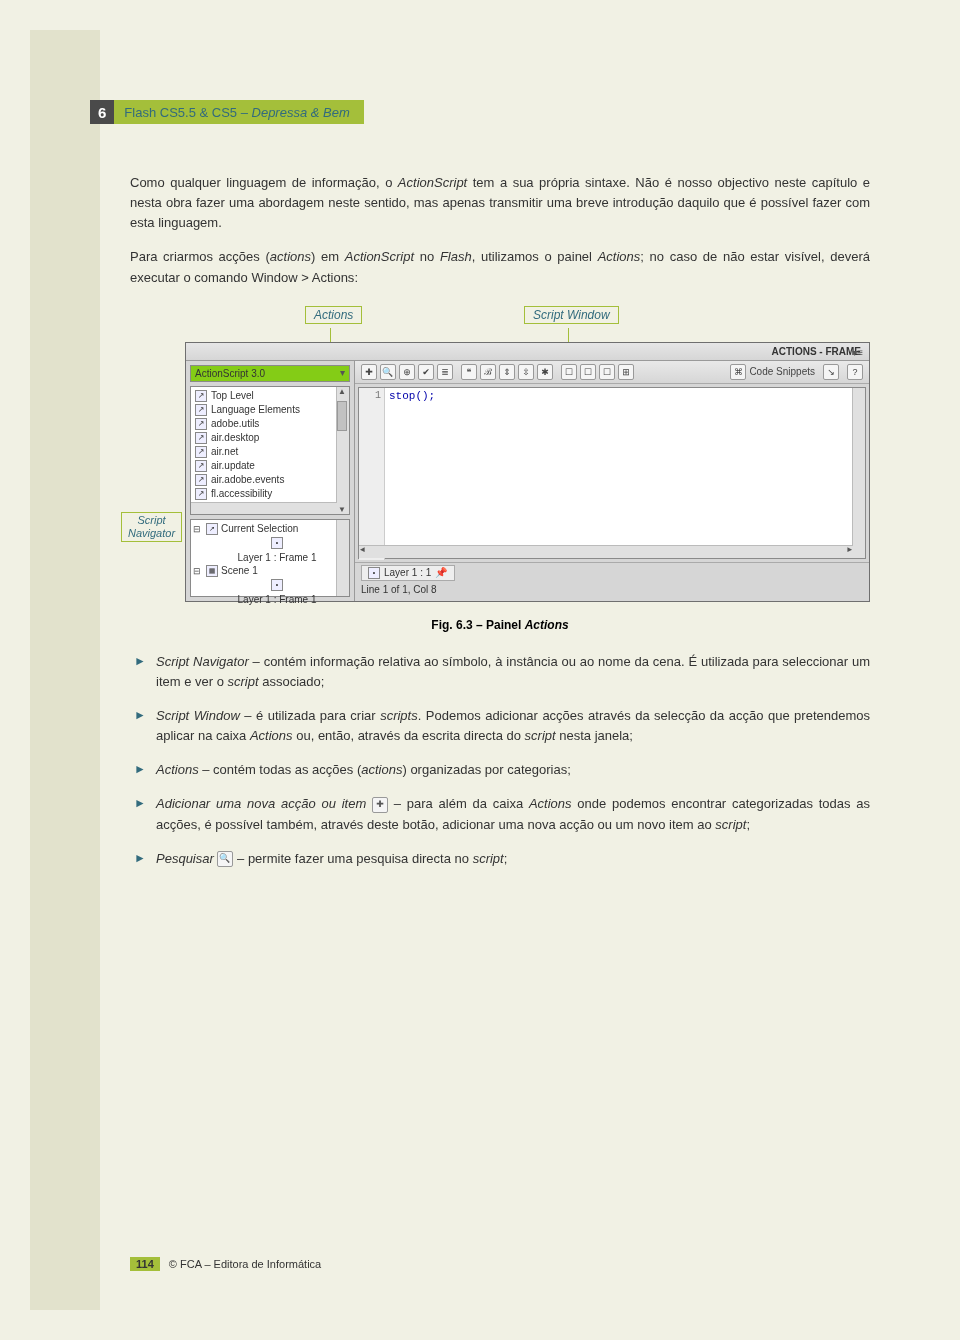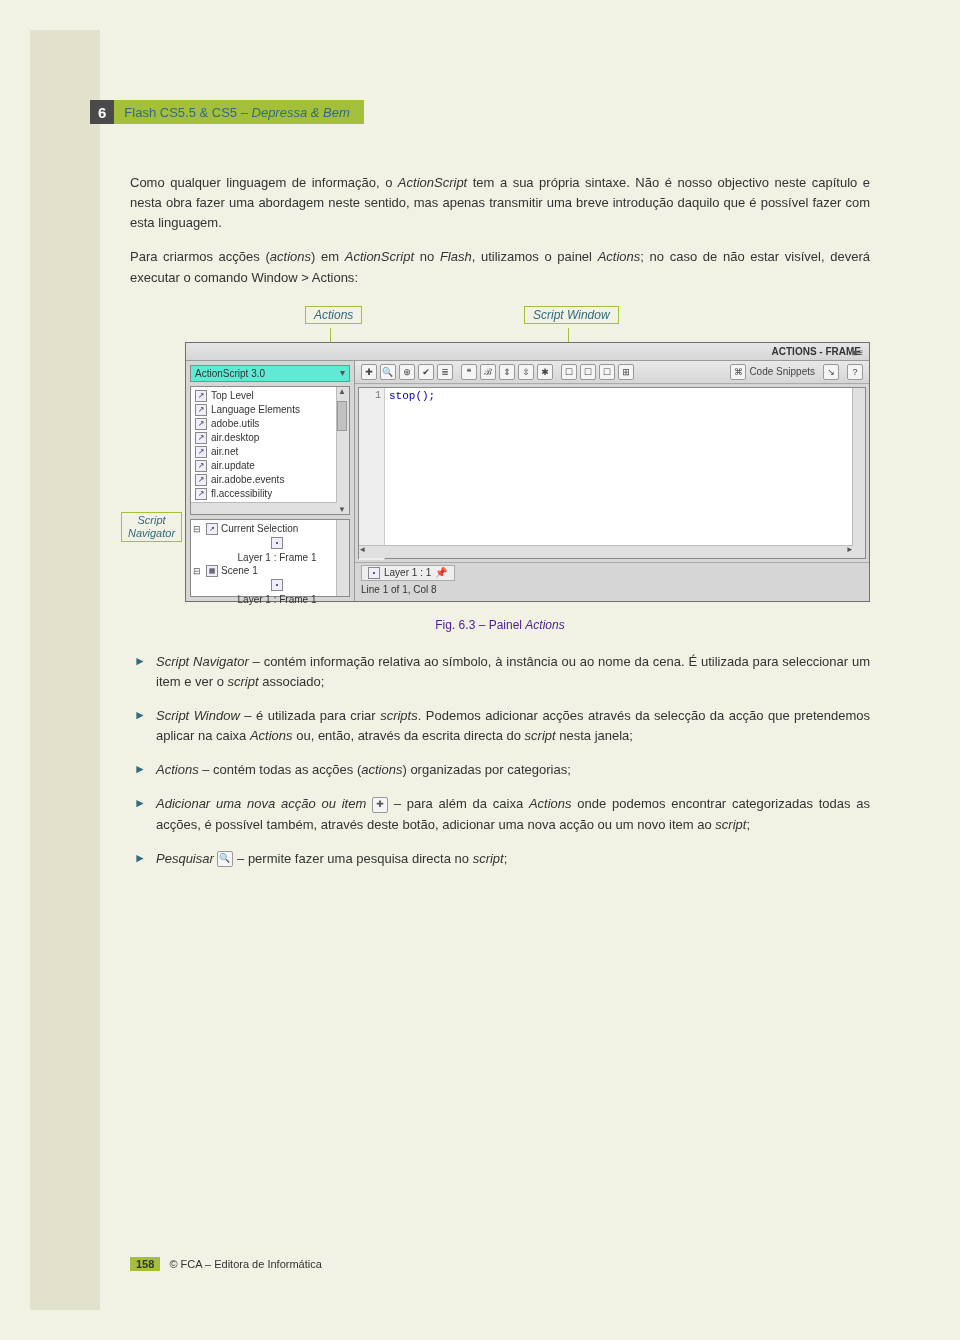--- a/index.html
+++ b/index.html
@@ -15,21 +15,21 @@
   .para em{font-style:italic;}
   .para strong{font-weight:normal;}
   .callouts{position:relative;height:40px;margin-top:6px;}
   .callout{position:absolute;border:1px solid #a4bf3a;color:#326b7d;font-style:italic;font-size:12px;padding:1px 8px;background:#f1f1e4;}
   .panel-wrap{position:relative;margin-top:0;}
   .panel{border:1px solid #6f6f6f;background:#d6d6d6;position:relative;margin-left:55px;}
   .panel-header{background:linear-gradient(#e6e6e6,#d6d6d6);border-bottom:1px solid #9a9a9a;font-size:10px;font-weight:bold;color:#333;padding:3px 8px;position:relative;text-align:right;}
   .panel-header .mini{position:absolute;right:6px;top:4px;font-weight:normal;color:#555;}
   .panel-body{display:flex;height:240px;}
   .left-col{width:168px;border-right:1px solid #9a9a9a;display:flex;flex-direction:column;background:#d6d6d6;}
-  .dropdown{margin:4px;background:#5eead4;border:1px solid #8a8a8a;font-size:10px;padding:2px 18px 2px 4px;position:relative;}
+  .dropdown{margin:4px;background:#84cc16;border:1px solid #8a8a8a;font-size:10px;padding:2px 18px 2px 4px;position:relative;}
   .dropdown::after{content:"▾";position:absolute;right:4px;top:1px;color:#555;font-size:10px;}
   .tree{flex:1;background:#fff;border:1px solid #8a8a8a;margin:0 4px 4px 4px;overflow:hidden;font-size:10px;position:relative;}
   .tree ul{list-style:none;margin:0;padding:2px 0;}
   .tree li{padding:1px 4px;display:flex;align-items:center;gap:4px;white-space:nowrap;}
   .tree-icon{width:10px;height:10px;border:1px solid #888;display:inline-flex;align-items:center;justify-content:center;font-size:8px;color:#444;background:#eef;}
   .tree .scroll-v{position:absolute;right:0;top:0;width:12px;height:100%;background:#e0e0e0;border-left:1px solid #bbb;}
   .tree .scroll-v::before{content:"▲";position:absolute;top:0;left:1px;font-size:8px;color:#555;}
   .tree .scroll-v::after{content:"▼";position:absolute;bottom:0;left:1px;font-size:8px;color:#555;}
   .tree .scroll-handle{position:absolute;right:2px;top:14px;width:8px;height:28px;background:#c2c2c2;border:1px solid #999;}
   .tree .scroll-h{position:absolute;left:0;bottom:0;right:12px;height:11px;background:#e0e0e0;border-top:1px solid #bbb;}
@@ -51,21 +51,21 @@
   .code-area .scroll-v{position:absolute;right:0;top:0;width:12px;height:100%;background:#e0e0e0;border-left:1px solid #bbb;}
   .code-area .scroll-h{position:absolute;left:0;bottom:0;right:12px;height:12px;background:#e0e0e0;border-top:1px solid #bbb;}
   .code-area .scroll-h::before{content:"◄";position:absolute;left:1px;top:-1px;font-size:8px;color:#555;}
   .code-area .scroll-h::after{content:"►";position:absolute;right:1px;top:-1px;font-size:8px;color:#555;}
   .footer-bar{height:34px;border-top:1px solid #aaa;background:#d6d6d6;font-size:10px;padding:2px 6px;}
   .footer-tab{display:inline-flex;align-items:center;gap:4px;border:1px solid #aaa;background:#eee;padding:1px 6px;font-size:10px;}
   .footer-status{margin-top:3px;color:#333;}
   .nav-label-box{position:absolute;left:-9px;top:170px;border:1px solid #a4bf3a;color:#326b7d;font-style:italic;font-size:11px;padding:1px 6px;text-align:center;line-height:1.2;background:#f1f1e4;}
   .call-line{position:absolute;width:1px;background:#a4bf3a;}
   .fig-caption{text-align:center;color:#a4bf3a;font-size:12px;margin:16px 0 20px 0;}
-  .fig-caption strong{color:#4c1d95;font-weight:normal;}
+  .fig-caption strong{color:#000000;font-weight:bold;}
   .fig-caption em{font-style:italic;}
   .bullets{list-style:none;padding:0;margin:0;}
   .bullets li{position:relative;padding-left:26px;margin-bottom:14px;line-height:1.55;text-align:justify;}
   .bullets li::before{content:"►";position:absolute;left:4px;top:0;color:#326b7d;font-size:12px;}
   .bullets em{font-style:italic;}
   .inline-icon{display:inline-flex;width:14px;height:14px;border:1px solid #999;background:#f5f5f5;border-radius:2px;align-items:center;justify-content:center;font-size:9px;color:#555;vertical-align:middle;}
   .page-footer{position:absolute;left:100px;bottom:40px;font-size:11px;color:#333;}
   .page-footer .pn{background:#a4bf3a;color:#333;padding:1px 6px;margin-right:6px;font-weight:bold;}
 </style>
 </head>
@@ -249,18 +249,18 @@
           <em>Adicionar uma nova acção ou item</em><span> </span><span class="inline-icon">✚</span><span> – para além da caixa </span><em>Actions</em><span> onde podemos encontrar categorizadas todas as acções, é possível também, através deste botão, adicionar uma nova acção ou um novo item ao </span><em>script</em><span>;</span>
         </li>
         <li>
           <em>Pesquisar</em><span> </span><span class="inline-icon">🔍</span><span> – permite fazer uma pesquisa directa no </span><em>script</em><span>;</span>
         </li>
       </ul>
 
     </div>
 
     <div class="page-footer">
-      <span class="pn">158</span>
+      <span class="pn">114</span>
       <span>© FCA – Editora de Informática</span>
     </div>
 
   </div>
 </div>
 
 </body></html>

